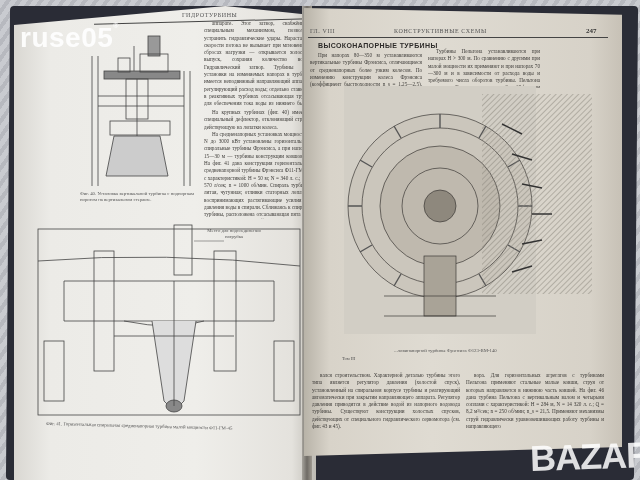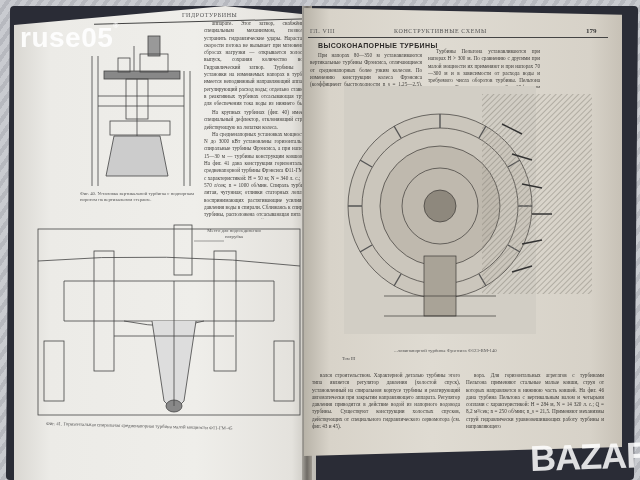--- a/index.html
+++ b/index.html
@@ -123,21 +123,21 @@
   </div>
   <div class="caption" style="left:190px; top:222px; width:60px; text-align:center;">Место для подсоединения патрубка</div>
   <div class="caption" style="left:32px; top:418px; width:230px; transform:rotate(1.5deg);">Фиг. 41. Горизонтальная спиральная средненапорная турбина малой мощности Ф11-ГМ-45</div>
 </div>
 
 <div class="spine"></div>
 
 <div class="page page-right">
   <div class="running-head" style="left:6px; top:20px;">Гл. VIII</div>
   <div class="running-head" style="left:90px; top:20px;">Конструктивные схемы</div>
-  <div class="page-num" style="left:282px; top:19px;">179</div>
+  <div class="page-num" style="left:282px; top:19px;">247</div>
   <div class="rule" style="left:4px; top:29px; width:300px;"></div>
 
   <div class="section-title" style="left:14px; top:34px;">ВЫСОКОНАПОРНЫЕ ТУРБИНЫ</div>
   <div class="text-col" style="left:6px; top:44px; width:112px; height:36px;">
     <p>При напорах 80—350 м устанавливаются вертикальные турбины Фрэнсиса, отличающиеся от средненапорных более узким колесом. По изменению конструкции колеса Фрэнсиса (коэффициент быстроходности n_s = 1,25—2,5). Спираль высоконапорных турбин выполняется в виде</p>
   </div>
   <div class="text-col" style="left:124px; top:40px; width:112px; height:40px;">
     <p>Турбины Пельтона устанавливаются при напорах H &gt; 300 м. По сравнению с другими при малой мощности их применяют и при напорах 70—300 м и в зависимости от расхода воды и требуемого числа оборотов турбины. Пельтона выполняют. Конструктивно n_s от 6 до 18 (смотри на фиг. 45 и 46). Эти турбины имеют с горизонтальным или</p>
   </div>
 

